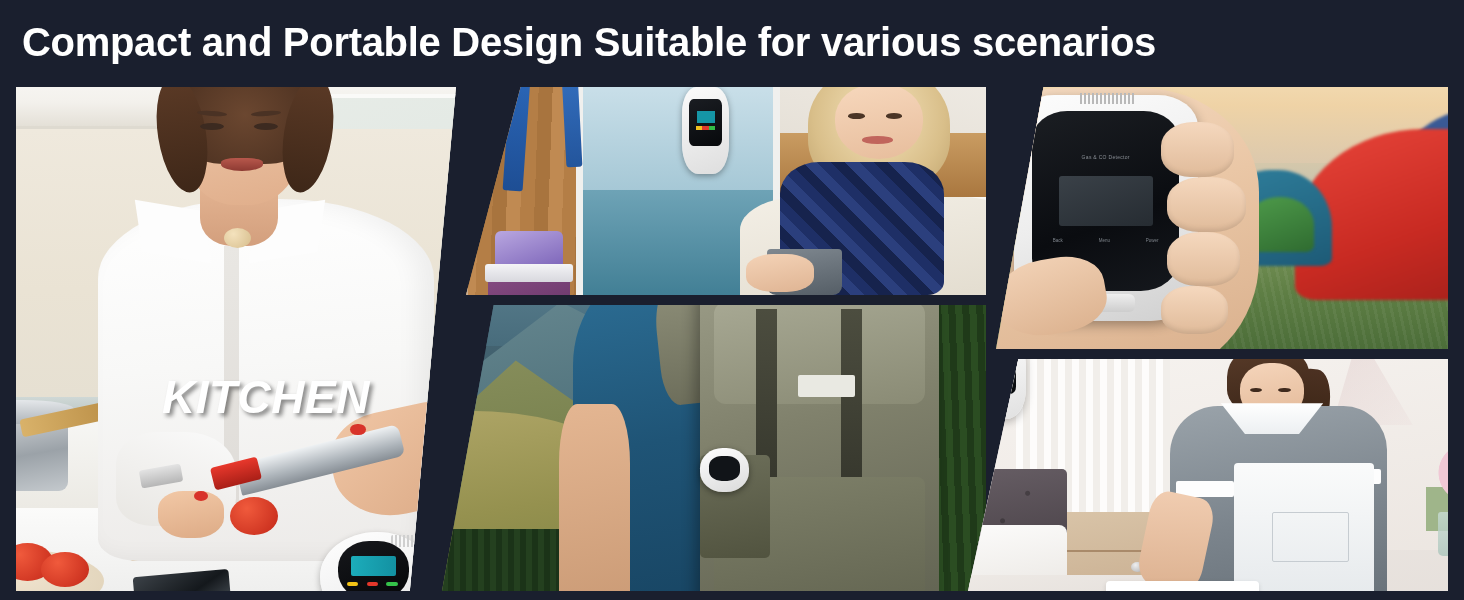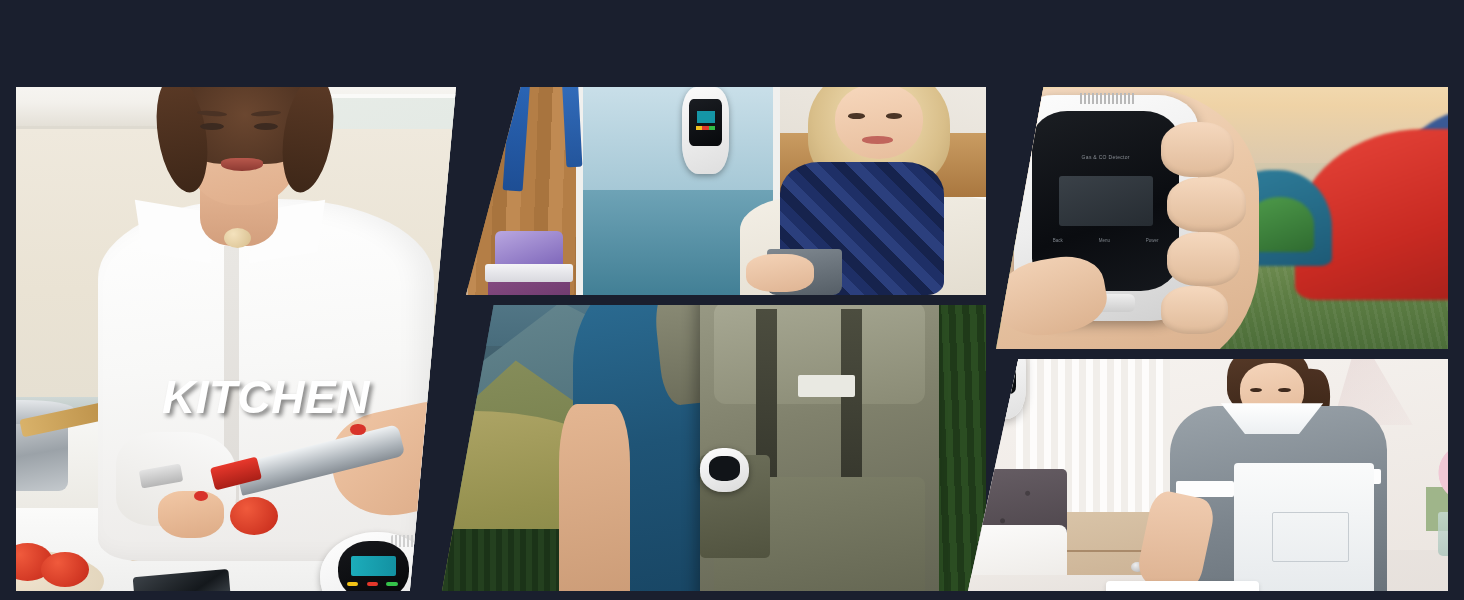--- a/index.html
+++ b/index.html
@@ -825,20 +825,21 @@
     white-space: nowrap;
     text-shadow: 3px 3px 4px rgba(0,0,0,0.45);
     font-family: "Liberation Sans", sans-serif;
   }
 </style>
 </head>
 <body>
 
 <div class="banner">
 
+  <div class="headline">Compact and Portable Design Suitable for various scenarios</div>
 
   <div class="panels">
 
     <div class="panel p-kitchen">
       <div class="photo sc-kitchen">
         <div class="k-upcab"></div>
         <div class="k-upcab-glass"></div>
         <div class="k-upcab-handle"></div>
         <div class="k-backwall"></div>
         <div class="k-counterline"></div>

